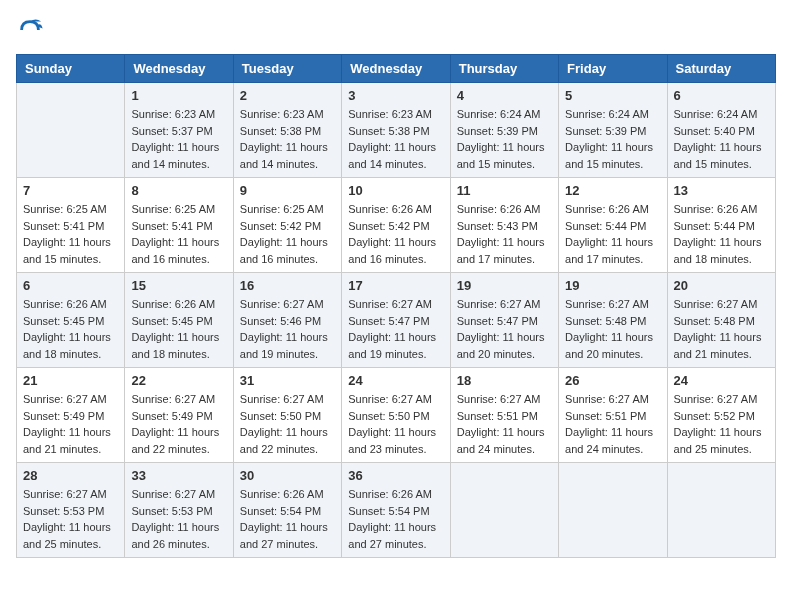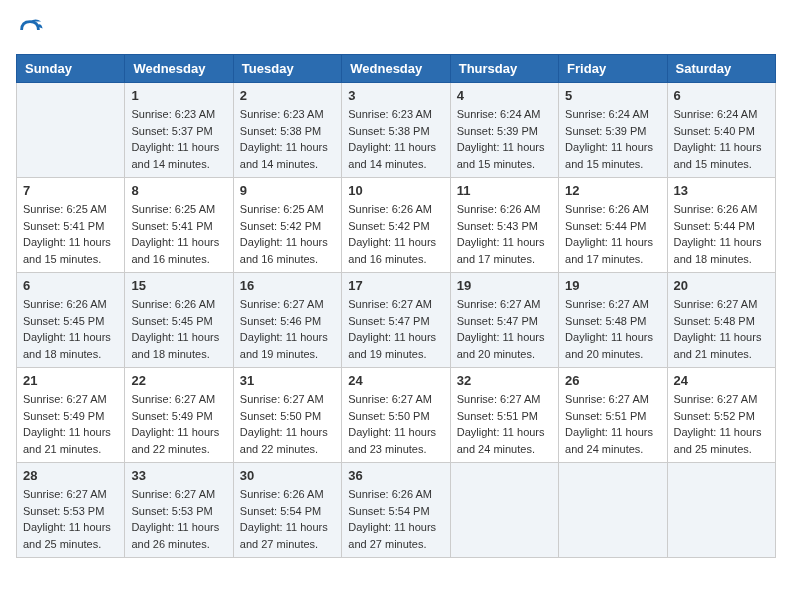--- a/index.html
+++ b/index.html
@@ -220,21 +220,21 @@
         </td>
         <td>
           <span class="day-num">31</span>
           <div class="day-info">Sunrise: 6:27 AM<br>Sunset: 5:50 PM<br>Daylight: 11 hours and 22 minutes.</div>
         </td>
         <td>
           <span class="day-num">24</span>
           <div class="day-info">Sunrise: 6:27 AM<br>Sunset: 5:50 PM<br>Daylight: 11 hours and 23 minutes.</div>
         </td>
         <td>
-          <span class="day-num">32</span>
+          <span class="day-num">18</span>
           <div class="day-info">Sunrise: 6:27 AM<br>Sunset: 5:51 PM<br>Daylight: 11 hours and 24 minutes.</div>
         </td>
         <td>
           <span class="day-num">26</span>
           <div class="day-info">Sunrise: 6:27 AM<br>Sunset: 5:51 PM<br>Daylight: 11 hours and 24 minutes.</div>
         </td>
         <td>
           <span class="day-num">24</span>
           <div class="day-info">Sunrise: 6:27 AM<br>Sunset: 5:52 PM<br>Daylight: 11 hours and 25 minutes.</div>
         </td>

